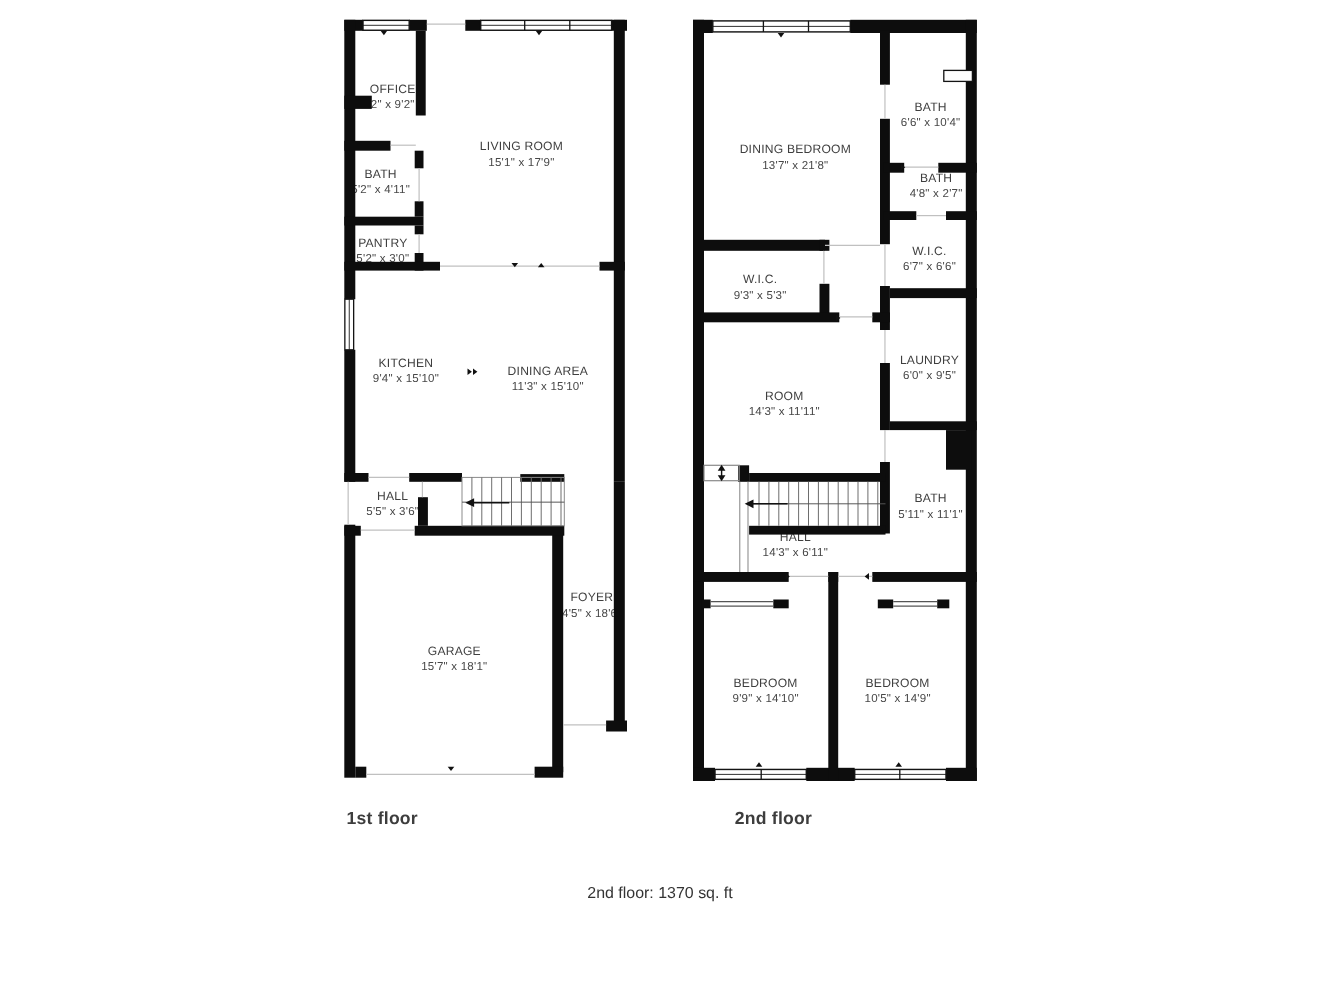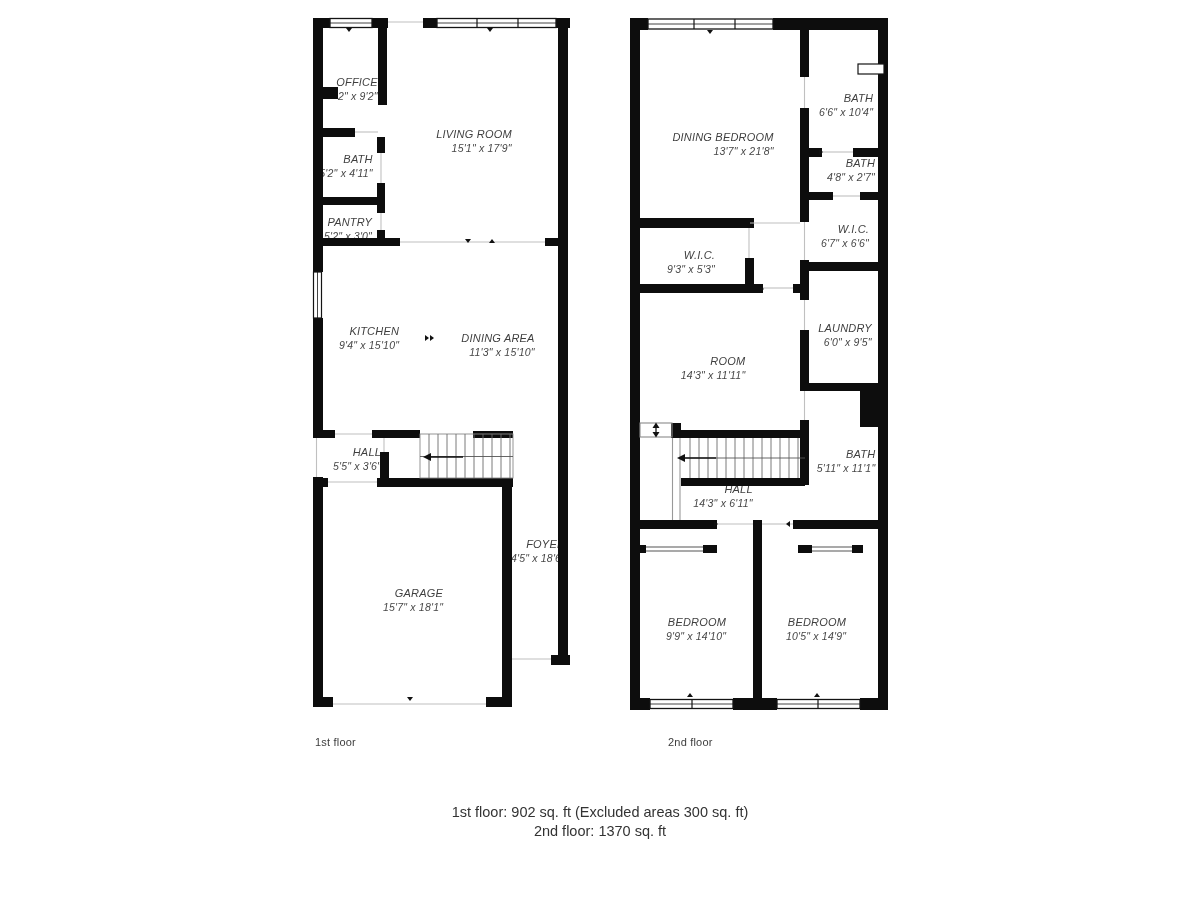--- a/index.html
+++ b/index.html
@@ -4,27 +4,27 @@
 <style>
   html,body{margin:0;padding:0;background:#ffffff;}
   .canvas{
     position:relative;width:1200px;height:900px;background:#ffffff;
     font-family:"Liberation Sans", sans-serif;overflow:hidden;
   }
   .labels{position:absolute;left:0;top:0;width:1200px;height:900px;z-index:1;}
   svg.plan{position:absolute;left:0;top:0;z-index:5;pointer-events:none;}
   .room-label{
     position:absolute;transform:translate(-50%,-50%);
-    text-align:right;color:#3f3f3f;font-size:11px;line-height:13.5px;
-    letter-spacing:.2px;white-space:nowrap;font-style:italic;
+    text-align:center;color:#3f3f3f;font-size:11px;line-height:13.5px;
+    letter-spacing:.2px;white-space:nowrap;
   }
   .room-label .rname{display:block;}
   .room-label .dims{display:block;font-size:10.5px;color:#474747;}
   .floor-caption{
-    position:absolute;font-size:11px;color:#3d3d3d;letter-spacing:.2px;z-index:2;
+    position:absolute;font-size:16px;color:#3d3d3d;letter-spacing:.2px;z-index:2;font-weight:bold;
   }
   .summary{
     position:absolute;left:0;top:803px;width:1200px;text-align:center;z-index:2;color:#2b2b2b;
   }
   .summary .l1{font-size:15px;font-weight:bold;line-height:19px;color:#222222;}
   .summary .l2,.summary .l3{font-size:14.5px;line-height:19px;color:#333333;}
   .summary .disclaimer{
     margin-top:11px;font-size:7.5px;letter-spacing:.45px;color:#bdbdbd;
   }
 </style>
@@ -328,17 +328,16 @@
       <polygon points="819,149 819,155 823,152"></polygon>
       <polygon points="714,521 714,527 718,524"></polygon>
       <polygon points="790,527 790,521 786,524"></polygon>
     </g>
   </svg>
 
   <div class="floor-caption" style="left:315px;top:736px">1st floor</div>
   <div class="floor-caption" style="left:668px;top:736px">2nd floor</div>
 
   <div class="summary">
-    <div class="l2">1st floor: 902 sq. ft (Excluded areas 300 sq. ft)</div>
     <div class="l3">2nd floor: 1370 sq. ft</div>
   </div>
 
 </div>
 
 </body></html>

